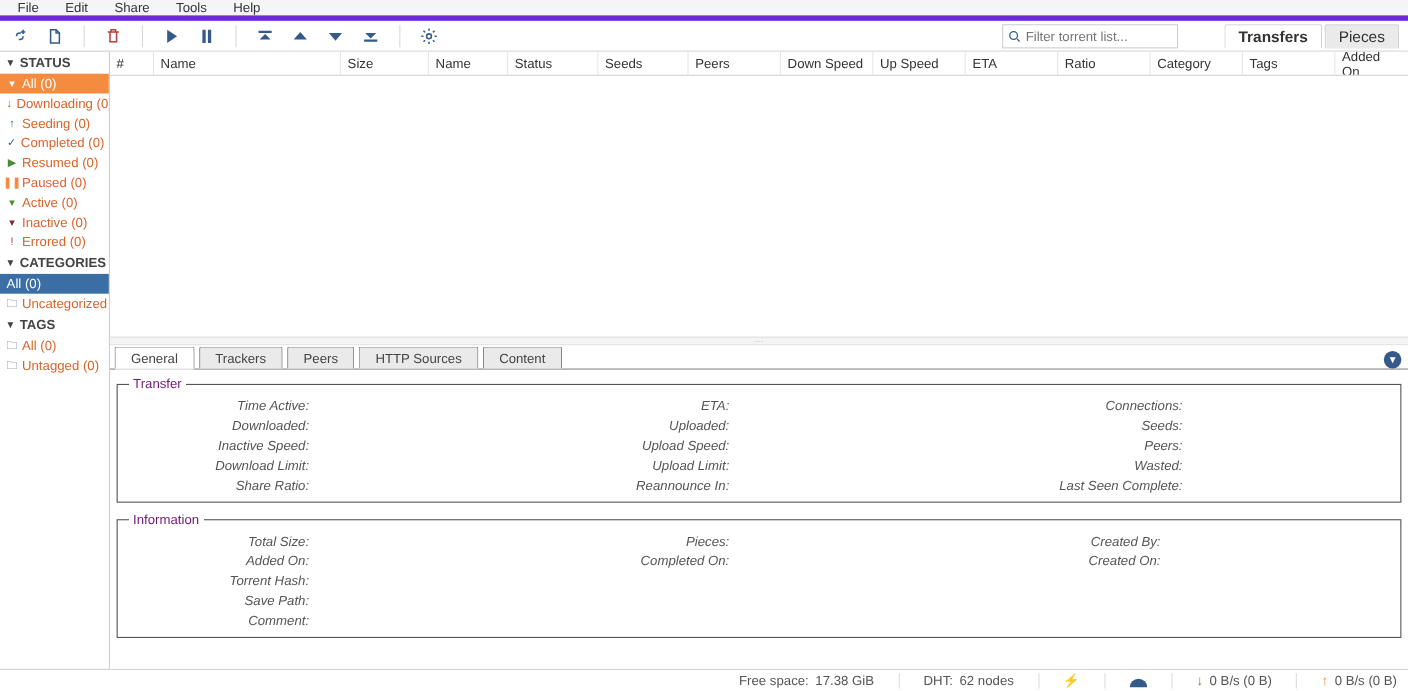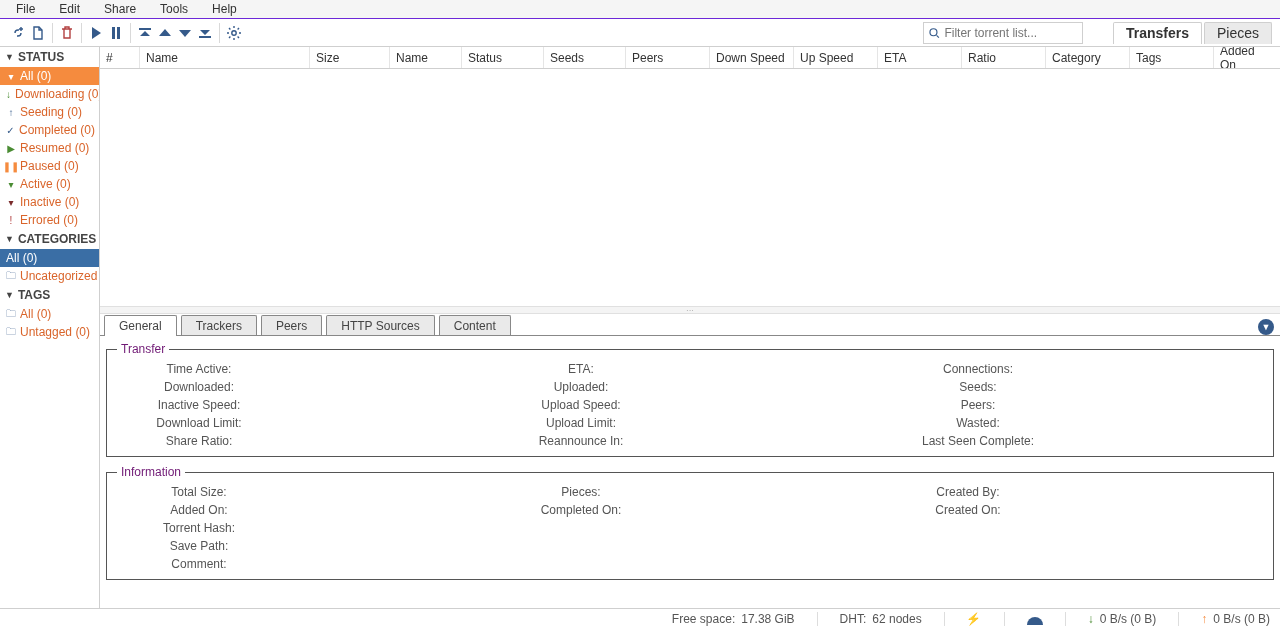--- a/index.html
+++ b/index.html
@@ -1,19 +1,19 @@
 <!DOCTYPE html>
 <html><head>
 <meta charset="utf-8">
 <style>
   * { box-sizing: border-box; margin: 0; padding: 0; }
   html, body { width: 1280px; height: 628px; font-family: Arial, Helvetica, sans-serif; font-size: 12px; color: #333; background: #fff; overflow: hidden; }
-  .menubar { height: 19px; background: #f5f5f5; border-bottom: 1px solid #6d28d9; display: flex; align-items: center; padding: 0 4px; gap: 0; }
+  .menubar { height: 19px; background: #f5f5f5; border-bottom: 5px solid #6d28d9; display: flex; align-items: center; padding: 0 4px; gap: 0; }
   .menubar-item { padding: 2px 12px; cursor: default; color: #333; font-size: 12px; }
-  .toolbar { height: 28px; border-bottom: 1px solid #cfcfcf; display: flex; align-items: center; padding: 0 8px; gap: 0; background: #fff; }
+  .toolbar { height: 28px; border-bottom: 1px solid #cfcfcf; display: flex; align-items: center; padding: 0 8px; gap: 12px; background: #fff; }
   .toolbar .sep { width: 1px; height: 20px; background: #d9d9d9; margin: 0 4px; }
   .tb-btn { width: 20px; height: 20px; display: flex; align-items: center; justify-content: center; color: #355a8a; cursor: pointer; }
   .tb-btn svg { width: 16px; height: 16px; }
   .toolbar-spacer { flex: 1; }
   .filter-box { width: 160px; height: 22px; border: 1px solid #cfcfcf; display: flex; align-items: center; padding: 0 4px; gap: 4px; color: #666; background: #fff; }
   .filter-box input { border: none; outline: none; width: 100%; font-size: 12px; color: #333; background: transparent; }
   .tabs-top { display: flex; gap: 2px; margin-left: 30px; }
   .tab-top { height: 22px; padding: 0 12px; border: 1px solid #cfcfcf; border-bottom: none; display: flex; align-items: center; font-size: 14px; color: #333; background: #eaeaea; border-radius: 2px 2px 0 0; cursor: pointer; }
   .tab-top.active { background: #fff; font-weight: bold; }
   .layout { display: flex; height: calc(100% - 47px - 20px); }
@@ -34,21 +34,21 @@
   .dtab { height: 20px; padding: 0 14px; border: 1px solid #888; border-bottom: none; display: flex; align-items: center; font-size: 12px; color: #444; background: #eaeaea; border-radius: 2px 2px 0 0; cursor: pointer; }
   .dtab.active { background: #fff; position: relative; z-index: 2; }
   .dtab.active::after { content: ""; position: absolute; left: 0; right: 0; bottom: -1px; height: 1px; background: #fff; }
   .details-tabs .expand { margin-left: auto; margin-right: 6px; width: 16px; height: 16px; border-radius: 50%; background: #355a8a; color: #fff; display: flex; align-items: center; justify-content: center; font-size: 9px; cursor: pointer; }
   .details-body { padding: 6px 6px 20px 6px; background: #fff; }
   fieldset.info { border: 1px solid #555; margin-bottom: 8px; padding: 6px 10px 8px 10px; }
   fieldset.info legend { font-size: 12px; color: #701a75; padding: 0 4px; }
   .info-grid3 { display: grid; grid-template-columns: 1fr 1fr 1fr; row-gap: 4px; font-size: 12px; color: #555; }
   .info-grid1 { display: grid; grid-template-columns: 1fr; row-gap: 4px; font-size: 12px; color: #555; }
   .info-cell { display: flex; }
-  .info-label { width: 170px; text-align: center; padding-right: 6px; }
+  .info-label { width: 170px; text-align: right; padding-right: 6px; font-style: italic; }
   .statusbar { height: 20px; border-top: 1px solid #cfcfcf; background: #fff; display: flex; align-items: center; padding: 0 10px; gap: 22px; font-size: 12px; color: #555; justify-content: flex-end; }
   .statusbar .sep-v { width: 1px; height: 14px; background: #ddd; }
   .sb-item { display: flex; align-items: center; gap: 6px; }
   .ic-orange { color: #f58b3e; }
   .ic-green { color: #4a8c33; }
   .ic-blue  { color: #355a8a; }
   .ic-red   { color: #b34040; }
   .ic-darkred { color: #7a2b2b; }
 </style>
 </head>

